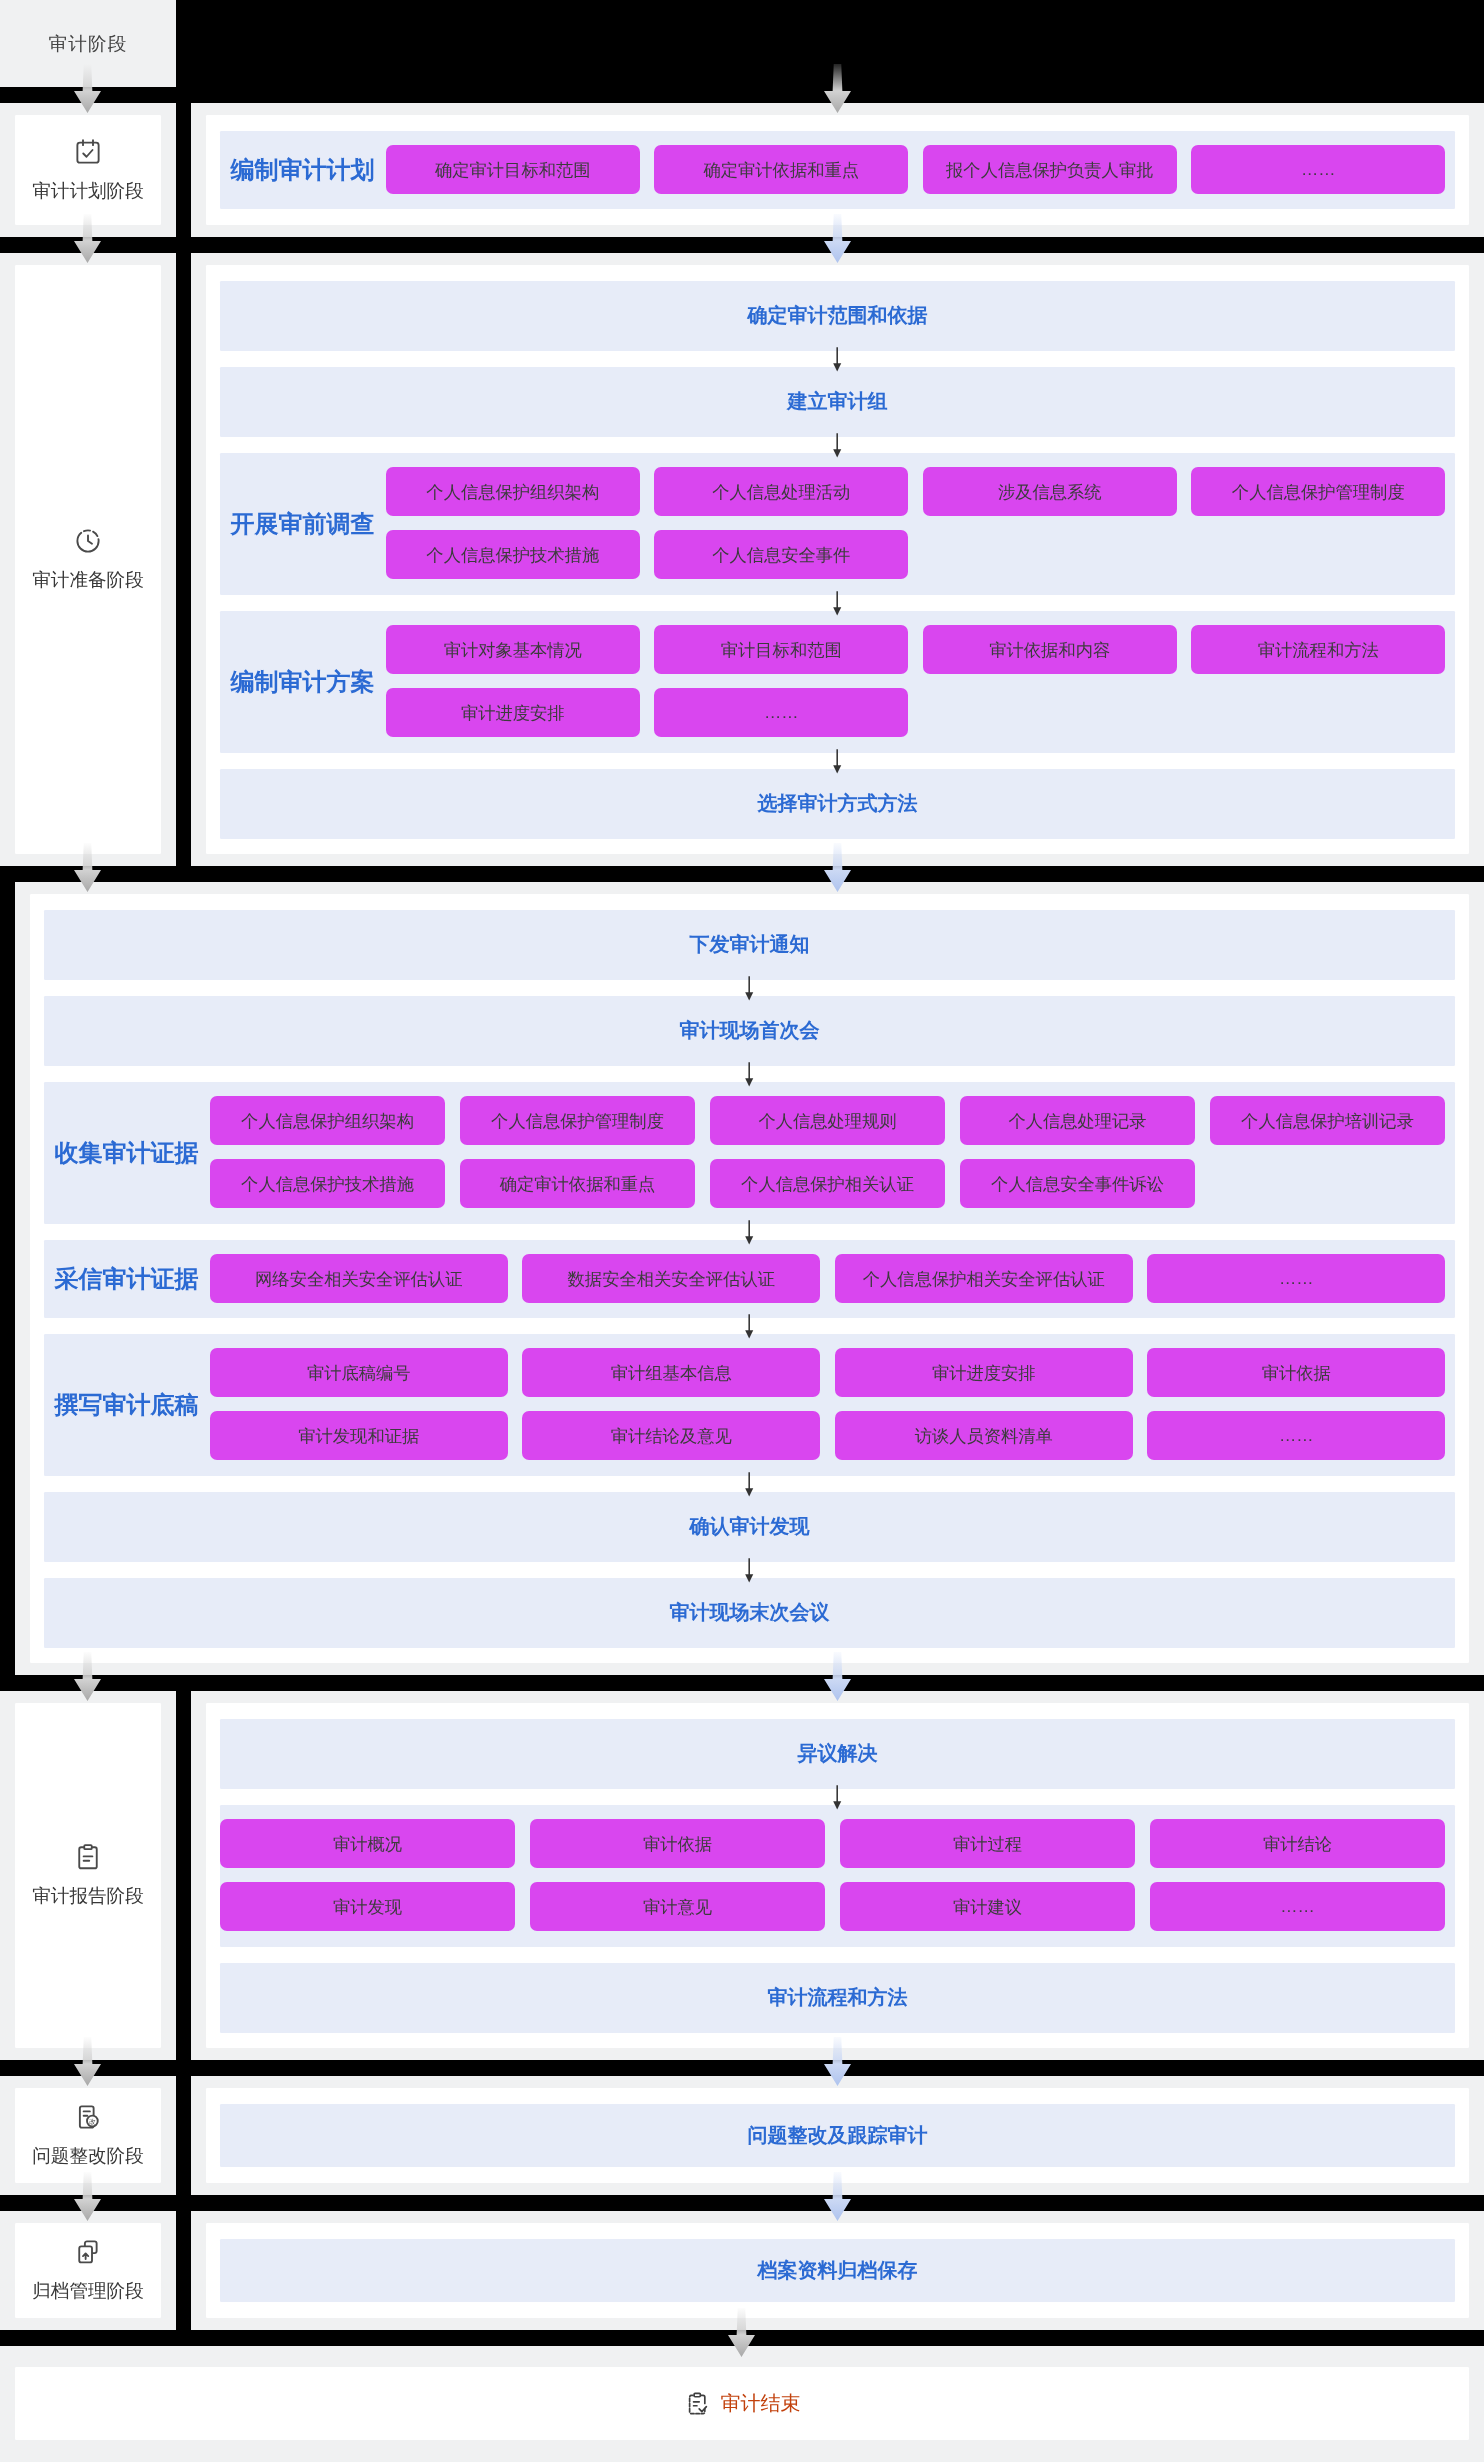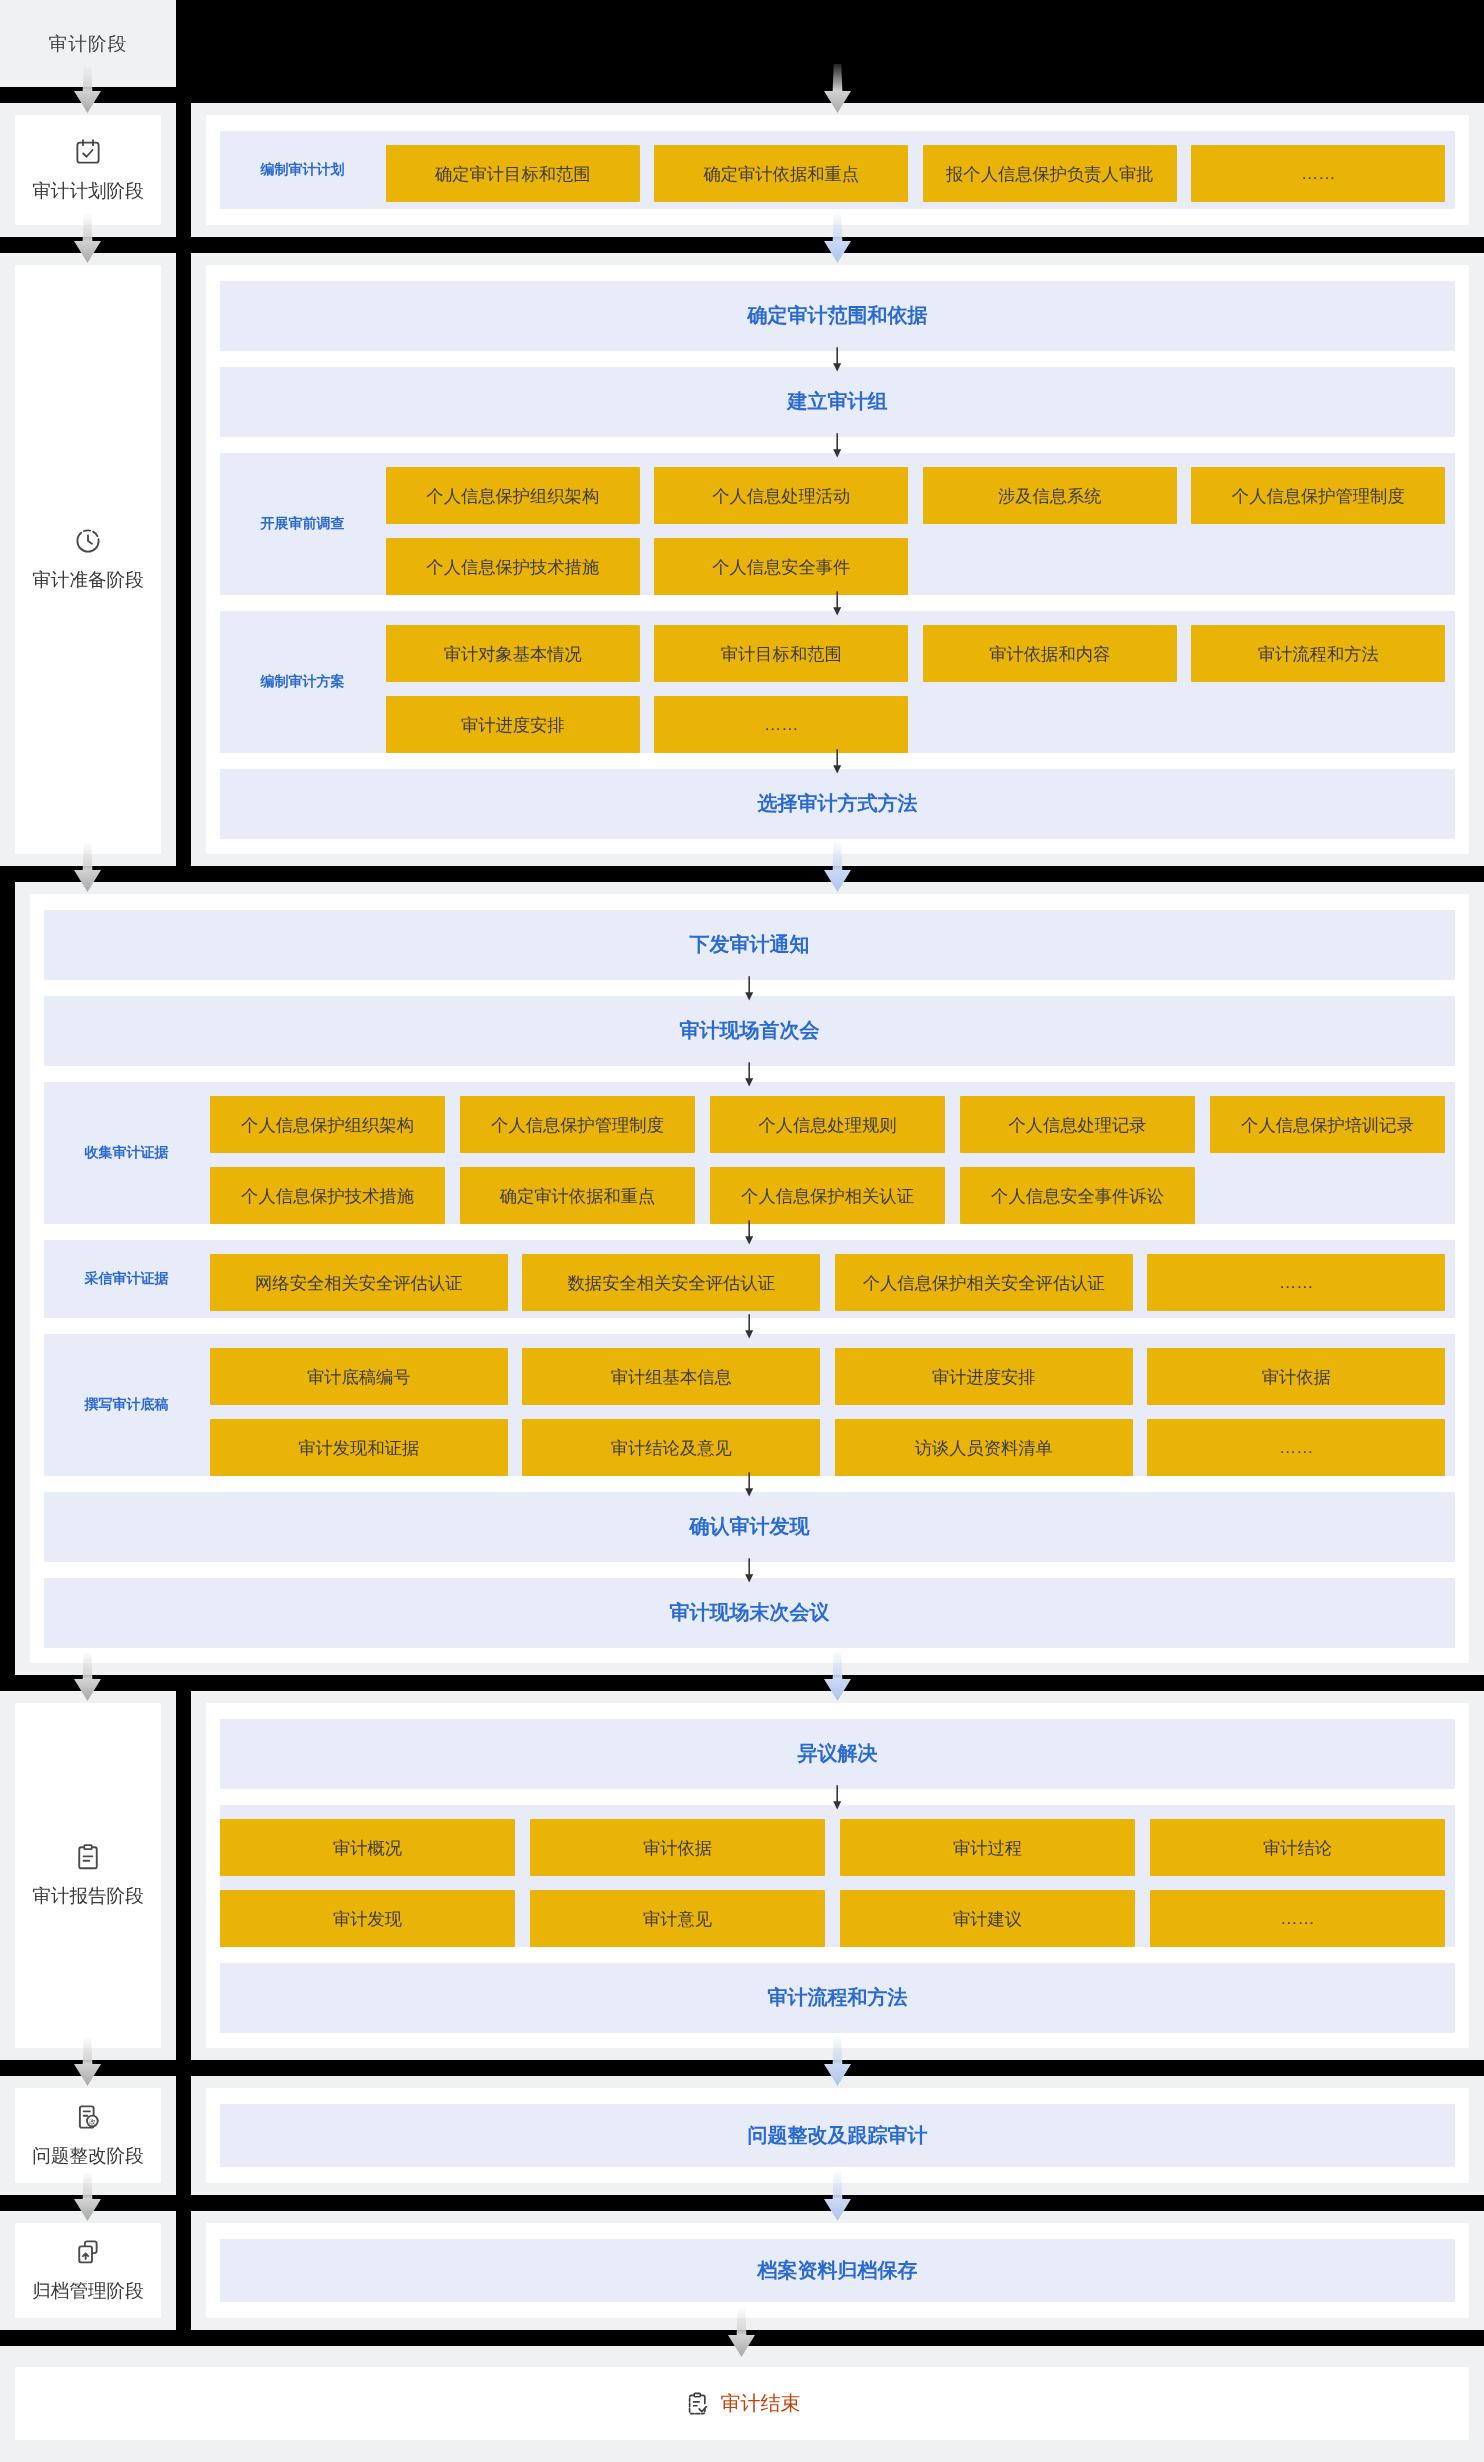--- a/index.html
+++ b/index.html
@@ -18,26 +18,26 @@
   .stage-card .label{font-size:18.6px;color:#383838;}
   .stage-card svg{width:30px;height:30px;color:#4a4a4a;}
   .flow-card{margin:0 15px;background:#fff;flex:1;padding:15.5px 13.6px;box-sizing:border-box;
              display:flex;flex-direction:column;border-radius:1.2px;}
   .band{background:#e7ecf8;border-radius:1.2px;}
   .band.title{height:70px;display:flex;align-items:center;justify-content:center;
               font-size:20px;font-weight:600;color:#2b6ad3;}
   .band.fill{flex:1;height:auto;}
   .band.group{display:flex;}
   .band-label{width:166px;flex:0 0 166px;display:flex;align-items:center;justify-content:center;
-              font-size:14px;font-weight:600;color:#2b6ad3;}
+              font-size:24px;font-weight:600;color:#2b6ad3;}
   .box-rows{flex:1;padding:14.2px 10px 14.2px 0;display:flex;flex-direction:column;gap:14.2px;}
   .boxrow{display:grid;gap:14.2px;}
   .cols4{grid-template-columns:repeat(4,1fr);}
   .cols5{grid-template-columns:repeat(5,1fr);}
-  .box{height:57px;background:#eab308;border-radius:1px;display:flex;align-items:center;
+  .box{height:49px;background:#d946ef;border-radius:7px;display:flex;align-items:center;
        justify-content:center;font-size:17.3px;color:#3c3c3c;}
   .gap{height:16px;display:flex;justify-content:center;position:relative;}
   .gap svg{position:absolute;top:-5px;width:12.4px;height:26px;color:#333;}
   .arrow-big{position:absolute;width:27px;height:49px;
              clip-path:polygon(36% 0,64% 0,68% 55%,100% 55%,50% 100%,0 55%,32% 55%);}
   .arrow-gray{background:linear-gradient(180deg,rgba(240,240,240,0.15),#d2d2d2 55%,#a8a8a8);}
   .arrow-blue{background:linear-gradient(180deg,rgba(233,239,252,0.25),#ccd9f4 55%,#aec3ee);}
   .footer-region{height:116px;background:#f0f1f2;padding:21px 15px 0;box-sizing:border-box;}
   .footer-bar{height:73px;background:#fff;border-radius:1.2px;display:flex;align-items:center;
               justify-content:center;gap:10px;font-size:20px;color:#c2410c;font-weight:500;}

